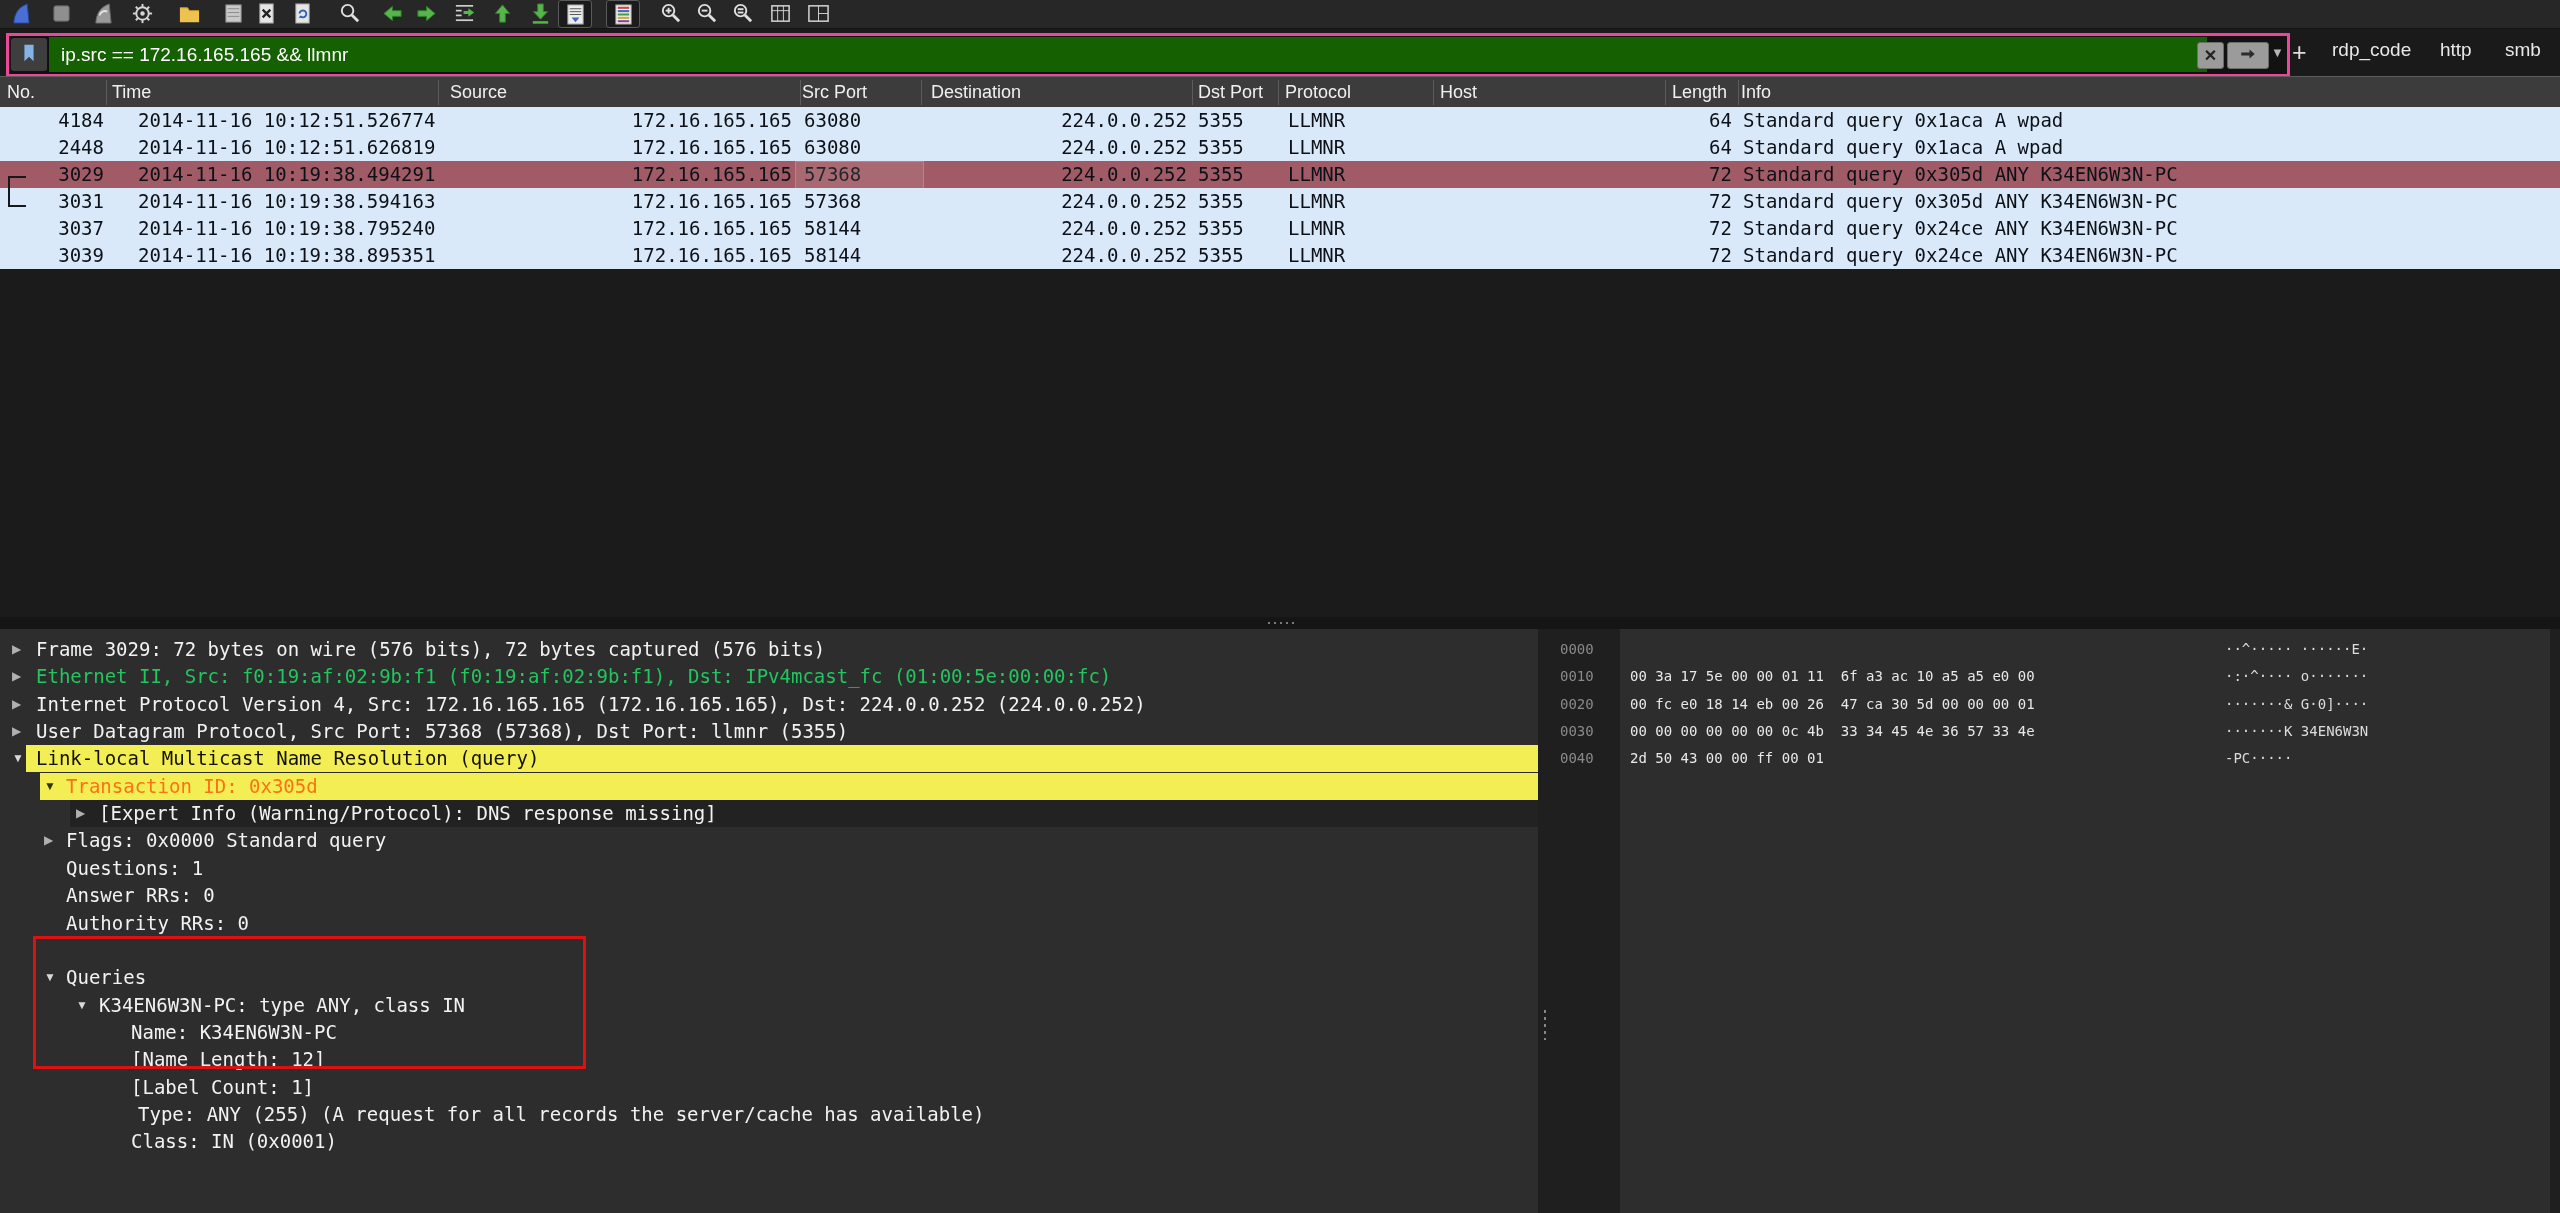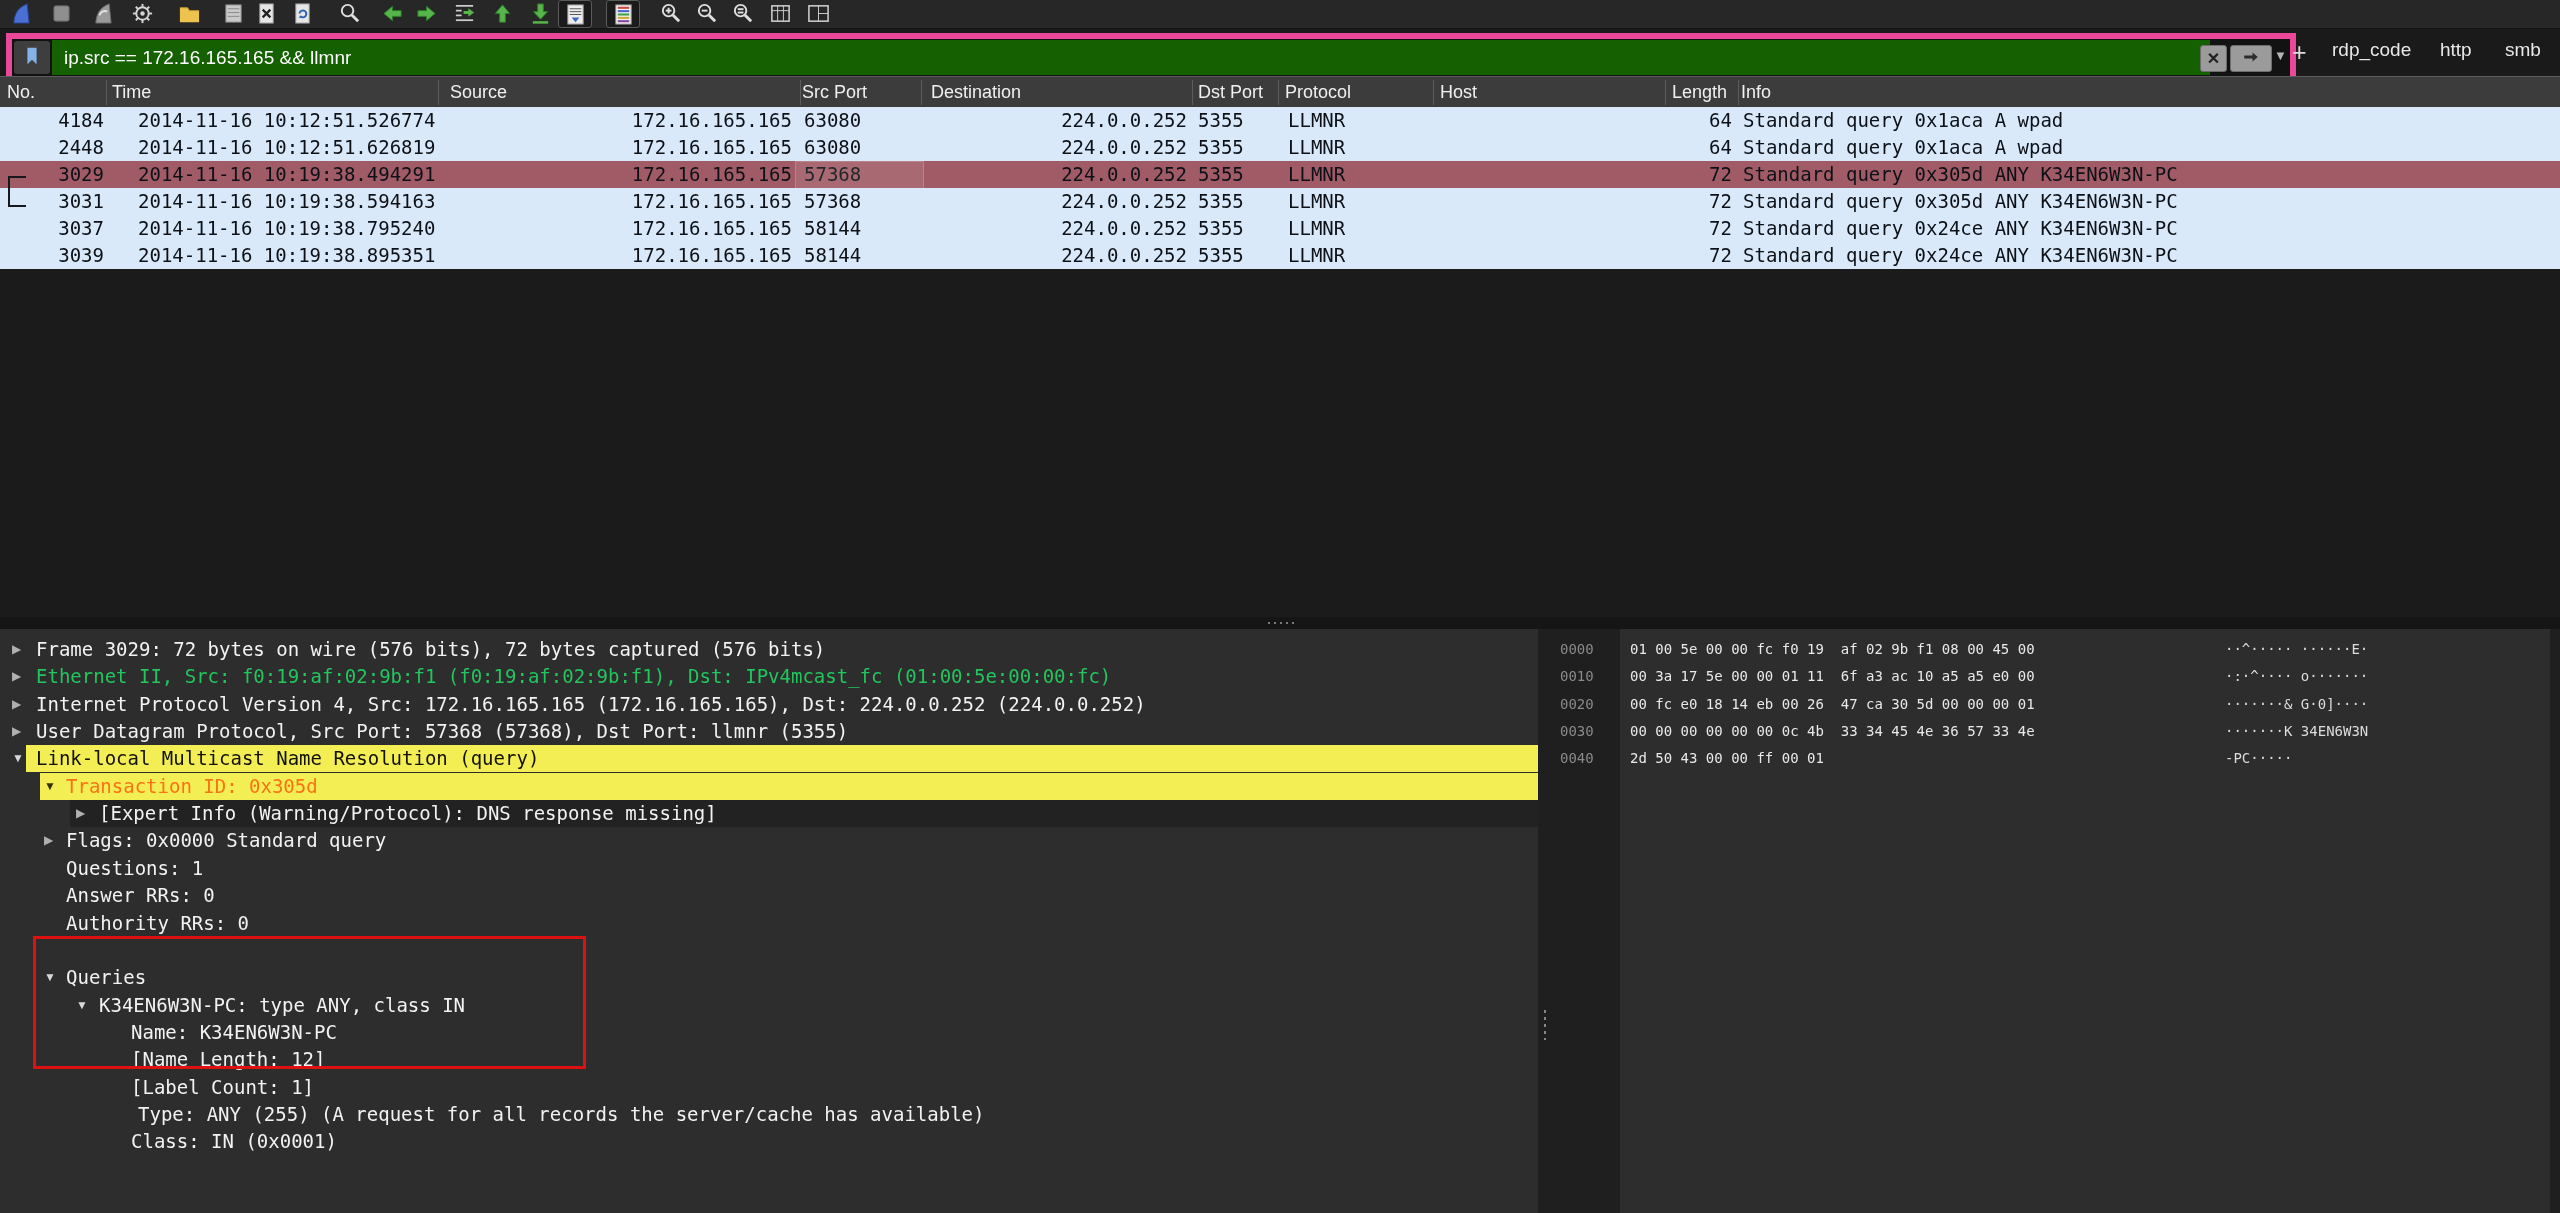--- a/index.html
+++ b/index.html
@@ -9,21 +9,21 @@
   .abs{position:absolute;}
 
   
   #toolbar{position:absolute;left:0;top:0;width:2560px;height:28px;background:#272727;border-bottom:1px solid #141414;}
   .tbicon{position:absolute;top:1px;width:28px;height:25px;display:flex;align-items:center;justify-content:center;}
   .tbicon svg{width:23px;height:23px;}
   .tbicon.pressed{background:#1b1b1b;border:1px solid #5a5a5a;border-radius:3px;top:0px;height:26px;width:32px;}
 
   
   #filterbar{position:absolute;left:0;top:29px;width:2560px;height:46px;background:#1a1a1a;}
-  #filter-box{position:absolute;left:6px;top:4px;width:2278px;height:38px;background:#121212;border:6px solid #ec4899;border-radius:0;}
+  #filter-box{position:absolute;left:6px;top:4px;width:2278px;height:38px;background:#121212;border:3px solid #ec4899;border-radius:0;}
   #bookmark-btn{position:absolute;left:2px;top:2px;width:36px;height:33px;background:#3e3e3e;border-radius:3px;display:flex;align-items:center;justify-content:center;}
   #bookmark-btn svg{width:22px;height:22px;}
   #filter-input{position:absolute;left:40px;top:1px;width:2146px;height:35px;background:#156000;color:#ffffff;
     font-size:19px;line-height:35px;padding-left:12px;white-space:nowrap;overflow:hidden;}
   .fbtn{position:absolute;top:6px;height:25px;background:#9b9b9b;border:1px solid #6d6d6d;border-radius:3px;
     display:flex;align-items:center;justify-content:center;color:#222;font-weight:bold;}
   #clear-btn{left:2188px;width:25px;font-size:16px;}
   #apply-btn{left:2218px;width:40px;}
   #apply-btn svg{width:18px;height:18px;}
   #fexpr-caret{position:absolute;left:2262px;top:9px;color:#b5b5b5;font-size:13px;}
@@ -432,19 +432,19 @@
         <span class="dtext mono" style="left: 131px; color: rgb(242, 242, 242);">Class: IN (0x0001)</span>
       </div>
     </div>
   <div id="mid-strip"></div>
   <div class="grip-v"></div>
   <div id="hex-pane"></div>
   <div id="right-track"></div>
 
   <div id="red-box" style="left: 33px; top: 936px; width: 547px; height: 127px; border-color: rgb(221, 17, 17);"></div>
 <div class="abs" style="left: 1538px; top: 629px; width: 1022px; height: 584px;">
-      <div class="hexline mono" style="top: 7px; left: 0px; width: 1022px;"><span class="hexoff">0000</span><span class="hexbytes">01 00 5e 00 00 fc f0 19  af 02 9b f1 08 00 45 00</span><span class="hexascii">··^····· ······E·</span></div>
+      <div class="hexline mono" style="top: 7px; left: 0px; width: 1022px;"><span class="hexoff">0000</span><span class="hexascii">··^····· ······E·</span></div>
       <div class="hexline mono" style="top: 34.35px; left: 0px; width: 1022px;"><span class="hexoff">0010</span><span class="hexbytes">00 3a 17 5e 00 00 01 11  6f a3 ac 10 a5 a5 e0 00</span><span class="hexascii">·:·^···· o·······</span></div>
       <div class="hexline mono" style="top: 61.7px; left: 0px; width: 1022px;"><span class="hexoff">0020</span><span class="hexbytes">00 fc e0 18 14 eb 00 26  47 ca 30 5d 00 00 00 01</span><span class="hexascii">·······&amp; G·0]····</span></div>
       <div class="hexline mono" style="top: 89.05px; left: 0px; width: 1022px;"><span class="hexoff">0030</span><span class="hexbytes">00 00 00 00 00 00 0c 4b  33 34 45 4e 36 57 33 4e</span><span class="hexascii">·······K 34EN6W3N</span></div>
       <div class="hexline mono" style="top: 116.4px; left: 0px; width: 1022px;"><span class="hexoff">0040</span><span class="hexbytes">2d 50 43 00 00 ff 00 01</span><span class="hexascii">-PC·····</span></div>
     </div>
   </div>
 
 </body></html>

